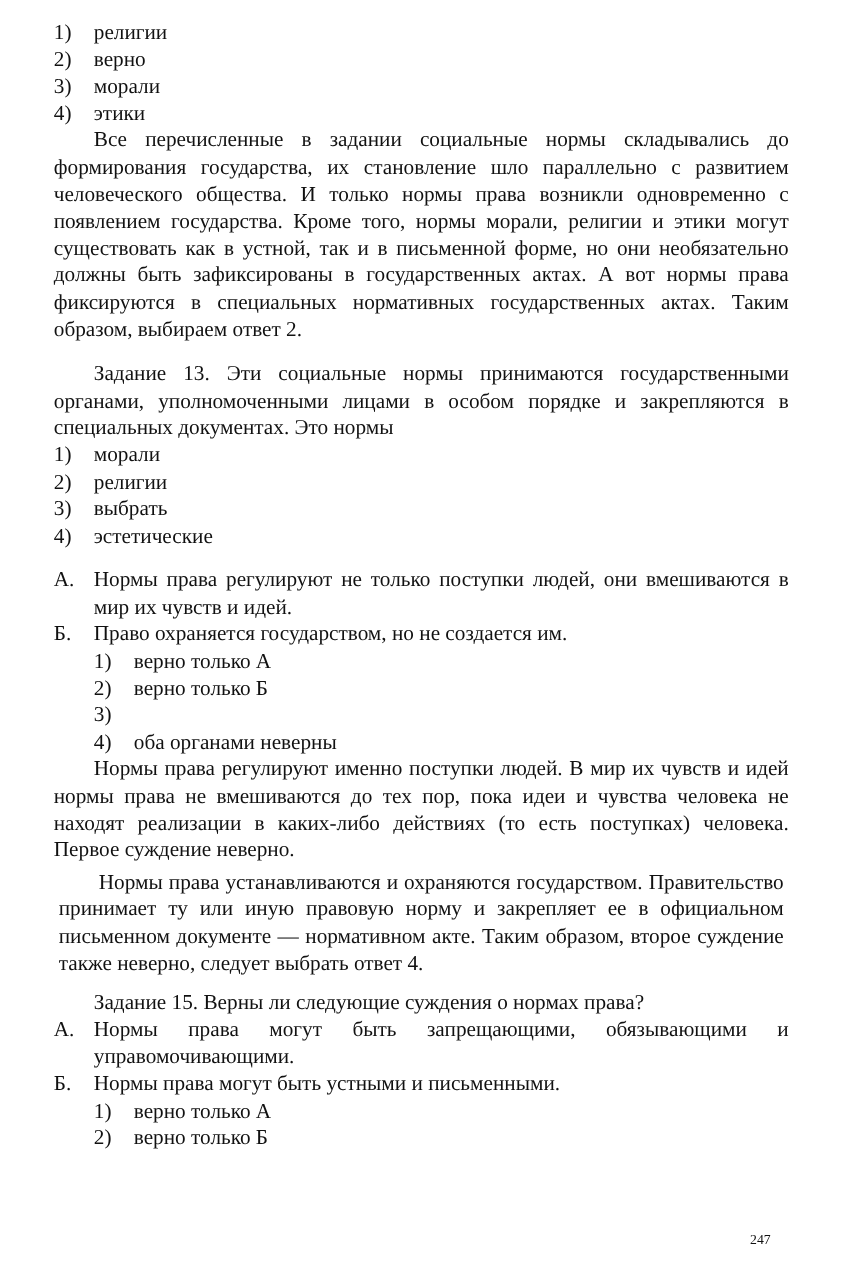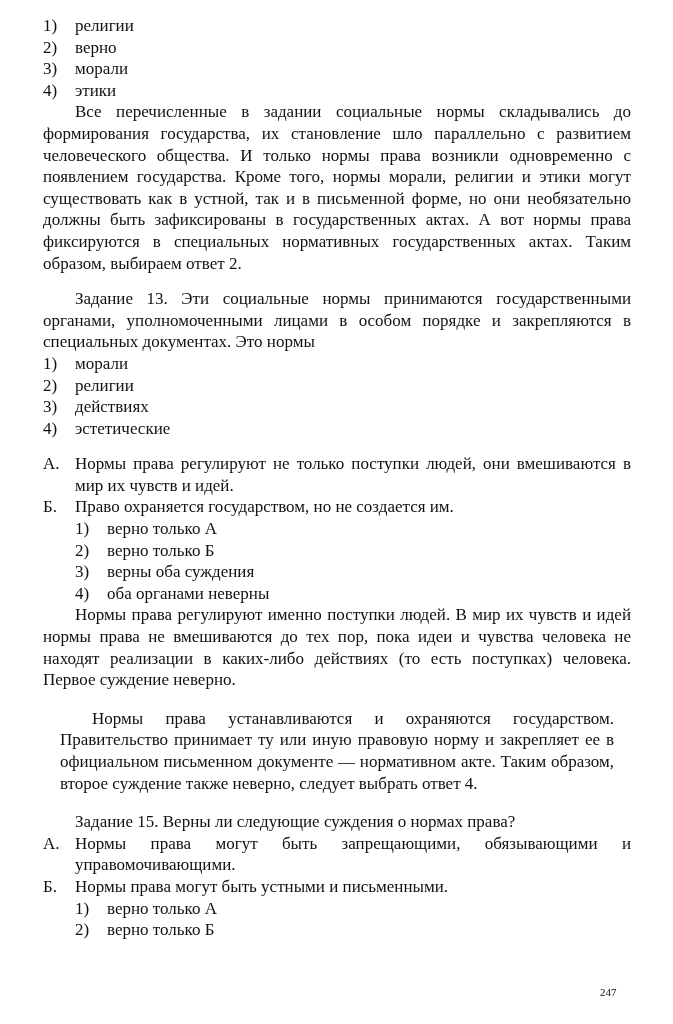--- a/index.html
+++ b/index.html
@@ -54,21 +54,21 @@
     <div class="num-item">
         <span class="n">1)</span>
         <span class="t">морали</span>
       </div>
     <div class="num-item">
         <span class="n">2)</span>
         <span class="t">религии</span>
       </div>
     <div class="num-item">
         <span class="n">3)</span>
-        <span class="t">действиях</span>
+        <span class="t">выбрать</span>
       </div>
     <div class="num-item">
         <span class="n">4)</span>
         <span class="t">эстетические</span>
       </div>
   </div>
 
   <div class="task" style="margin-top:14px;">
     <div class="judg">
         <span class="n">А.</span>
@@ -82,29 +82,28 @@
       <div class="num-item">
           <span class="n">1)</span>
           <span class="t">верно только А</span>
         </div>
       <div class="num-item">
           <span class="n">2)</span>
           <span class="t">верно только Б</span>
         </div>
       <div class="num-item">
           <span class="n">3)</span>
-          <span class="t">верны оба суждения</span>
         </div>
       <div class="num-item">
           <span class="n">4)</span>
           <span class="t">оба органами неверны</span>
         </div>
     </div>
     <p class="para" style="margin:0;">Нормы права регулируют именно поступки людей. В мир их чувств и идей нормы права не вмешиваются до тех пор, пока идеи и чувства человека не находят реализации в каких-либо действиях (то есть поступках) человека. Первое суждение неверно.</p>
-    <p class="para" style="margin:17px;">Нормы права устанавливаются и охраняются государством. Правительство принимает ту или иную правовую норму и закрепляет ее в официальном письменном документе — нормативном акте. Таким образом, второе суждение также неверно, следует выбрать ответ 4.</p>
+    <p class="para" style="margin:4px;">Нормы права устанавливаются и охраняются государством. Правительство принимает ту или иную правовую норму и закрепляет ее в официальном письменном документе — нормативном акте. Таким образом, второе суждение также неверно, следует выбрать ответ 4.</p>
   </div>
 
   <div class="task" style="margin-top:10px;">
     <p class="task-head" style="margin:0;"><span class="task-label">Задание 15.</span><span> Верны ли следующие суждения о нормах права?</span></p>
     <div class="judg">
         <span class="n">А.</span>
         <span class="t">Нормы права могут быть запрещающими, обязывающими и управомочивающими.</span>
       </div>
     <div class="judg">
         <span class="n">Б.</span>

